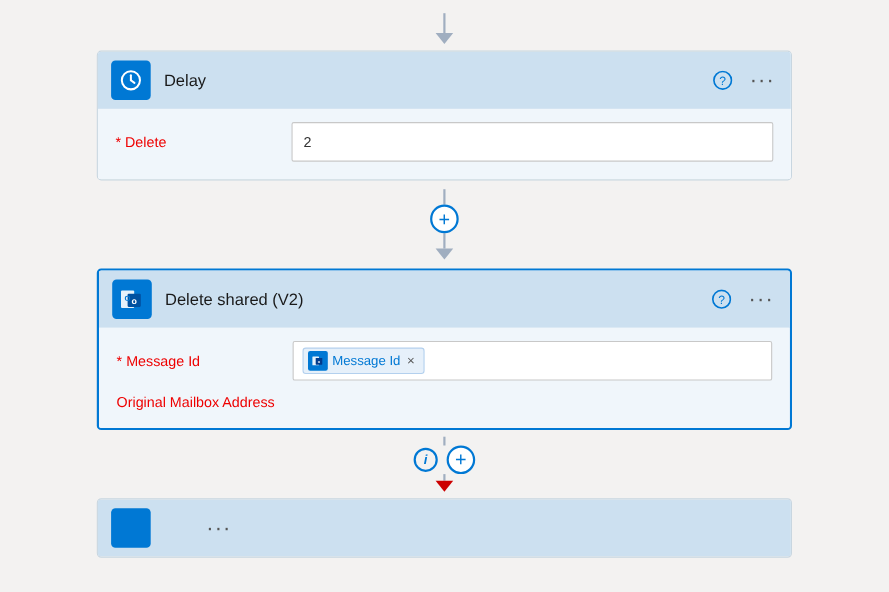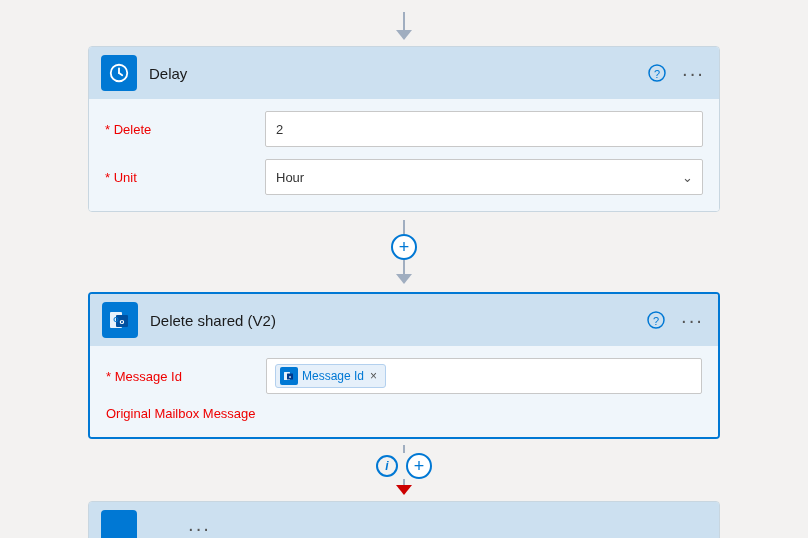--- a/index.html
+++ b/index.html
@@ -289,29 +289,20 @@
         <button class="icon-btn dots-btn">···</button>
       </div>
     </div>
     <div class="card-body">
 
       <div class="form-row">
         <div class="form-label required">Delete</div>
         <input class="form-input" type="text" value="2" style="">
       </div>
 
-      <div class="form-row">
-        <div class="form-label required">Unit</div>
-        <div class="form-select-wrapper">
-          <div class="form-select-display">
-            <span>Hour</span>
-          </div>
-          <span class="select-chevron">⌄</span>
-        </div>
-      </div>
     </div>
   </div>
 
   <div class="add-connector">
     <div class="arrow-line"></div>
     <button class="add-btn-circle">
       <span>+</span>
     </button>
     <div class="arrow-line"></div>
     <div class="arrow-down"></div>
@@ -352,21 +343,21 @@
                 <text x="7" y="8" text-anchor="middle" font-size="3.5" fill="white" font-weight="bold" font-family="Arial">o</text>
               </svg>
             </div>
             <span>Message Id</span>
             <span class="tag-chip-close">×</span>
           </div>
         </div>
       </div>
 
       <div class="form-row">
-        <div class="form-label">Original Mailbox Message</div>
+        <div class="form-label">Original Mailbox Address</div>
       </div>
     </div>
   </div>
 
   <div class="add-info-row">
     <div class="arrow-line" style="height:8px;"></div>
     <div style="display:flex; align-items:center; gap:8px;">
       <button class="icon-btn" style="border: 2px solid #0078d4; border-radius:50%; width:22px; height:22px; font-style:italic; font-weight:bold; font-size:12px; color:#0078d4;">i</button>
       <button class="add-btn-circle">
         <span>+</span>

